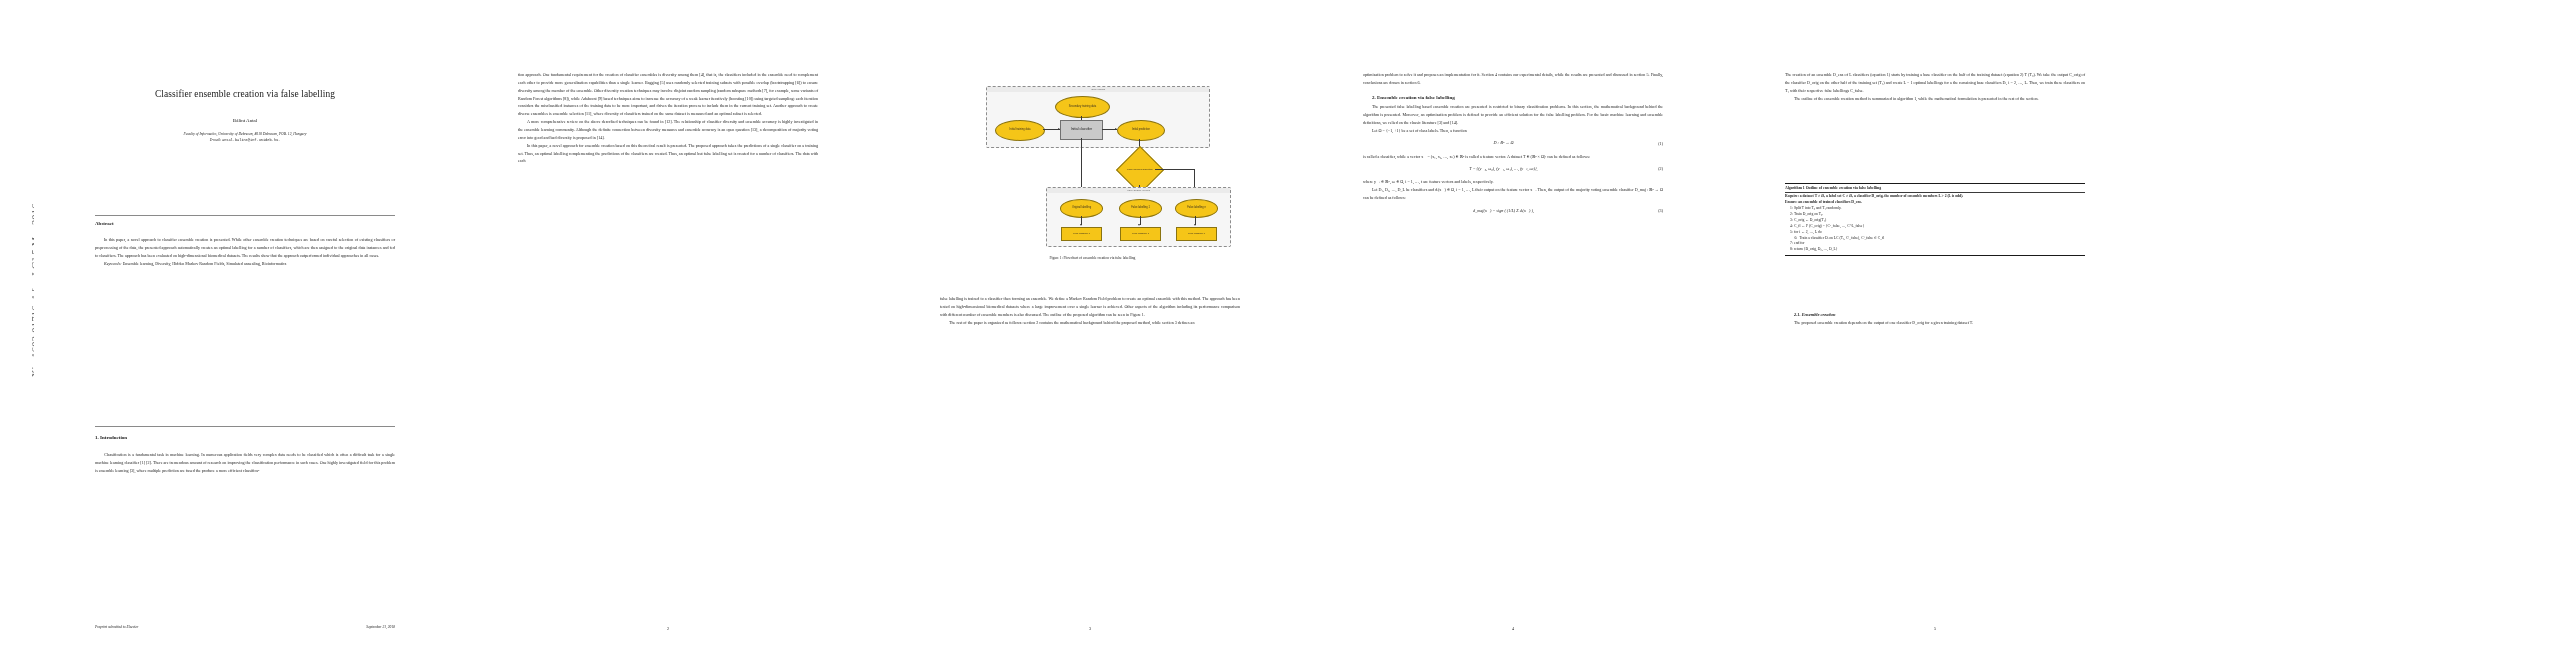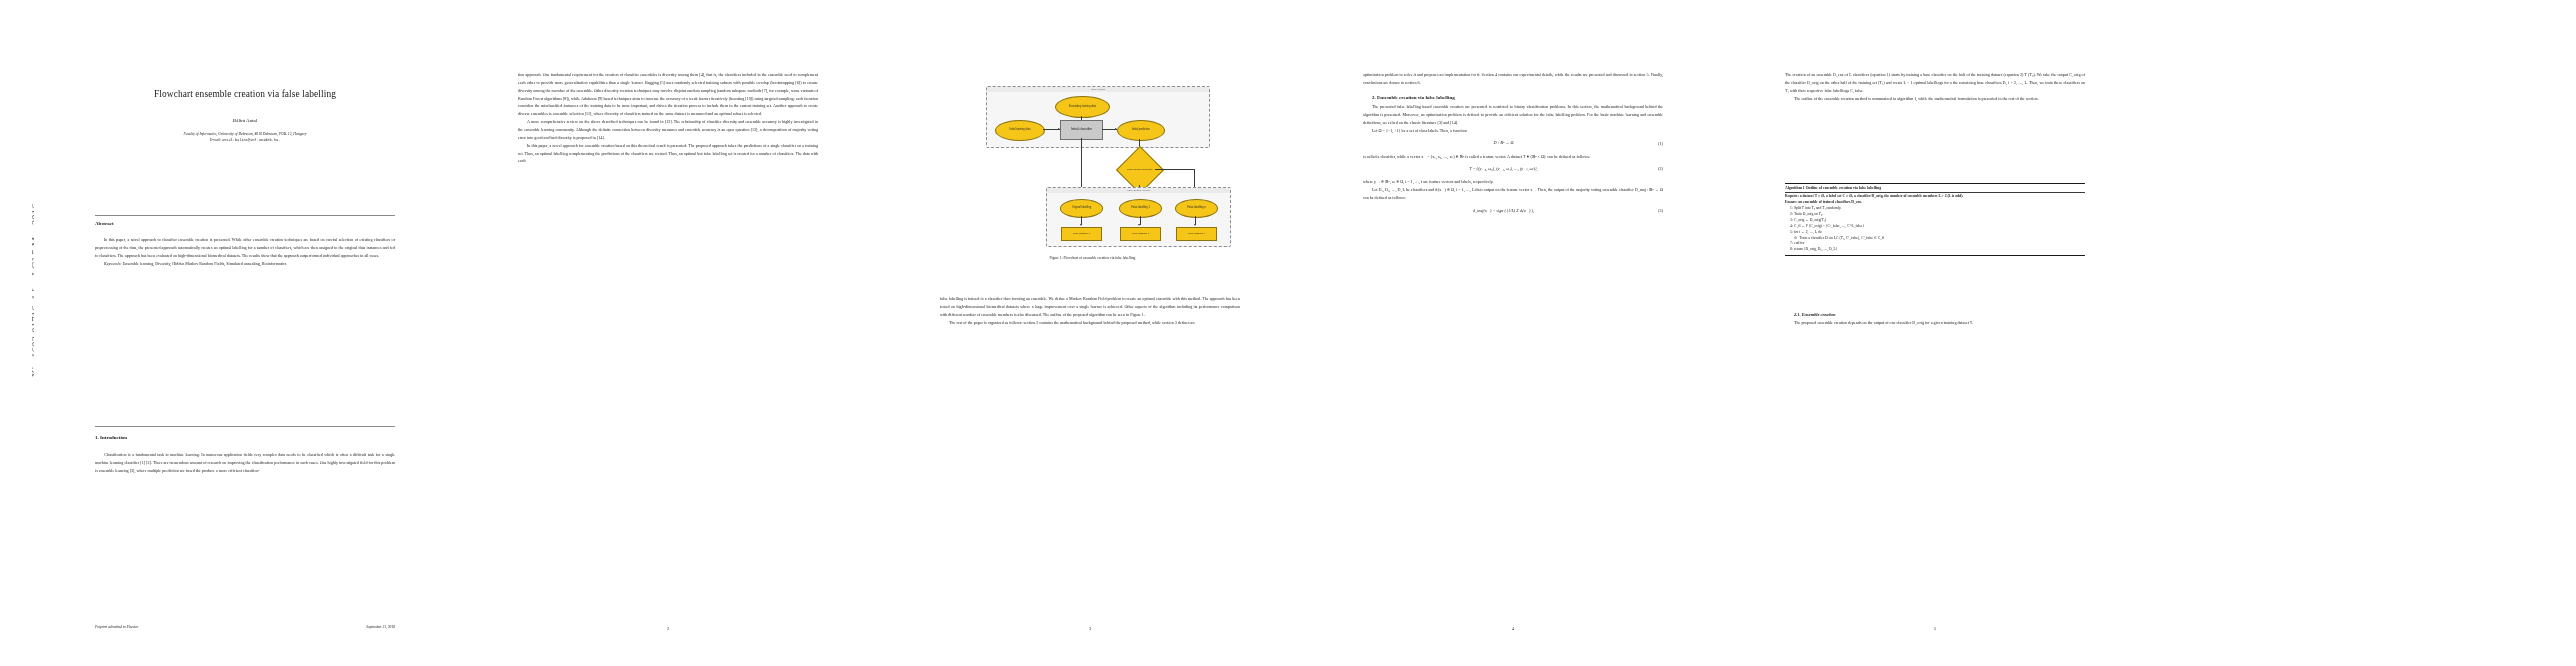--- a/index.html
+++ b/index.html
@@ -155,21 +155,21 @@
   .algo li.ind .ln{left:5.6px;}
 </style>
 </head>
 <body>
 
 <div class="sheet">
 
   <div class="arxiv-stamp">arXiv:1603.01716v1  [cs.LG]  5 Mar 2016</div>
 
   <div class="page" id="page1">
-    <div class="doc-title">Flowchart ensemble creation via false labelling</div>
+    <div class="doc-title">Classifier ensemble creation via false labelling</div>
     <div class="author">Bálint Antal</div>
     <div class="affil">
       <div>Faculty of Informatics, University of Debrecen, 4010 Debrecen, POB. 12, Hungary</div>
       <div>
         <span class="mail">E-mail:</span>
         <span class="mono">antal.balint@inf.unideb.hu.</span>
       </div>
     </div>
 
     <div class="rule" id="rule-top"></div>

